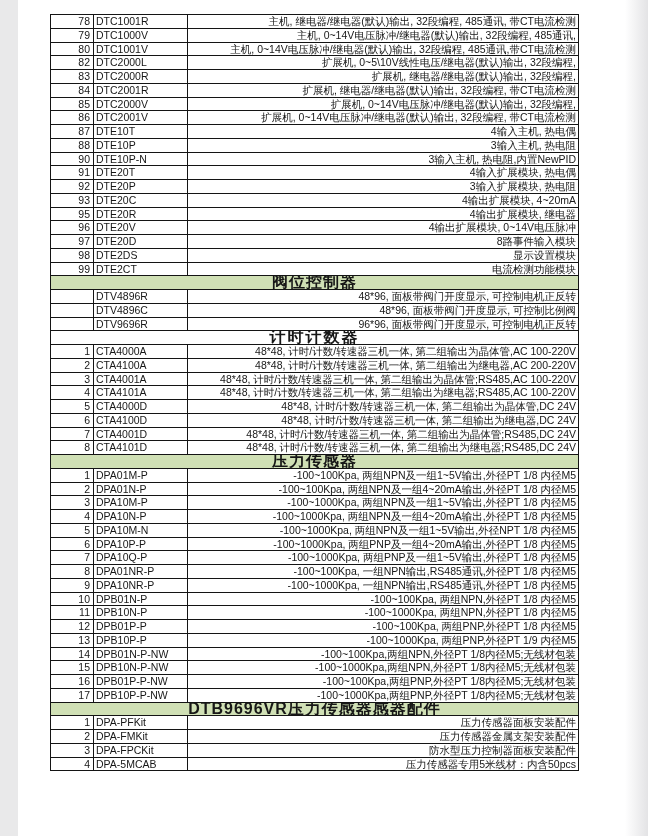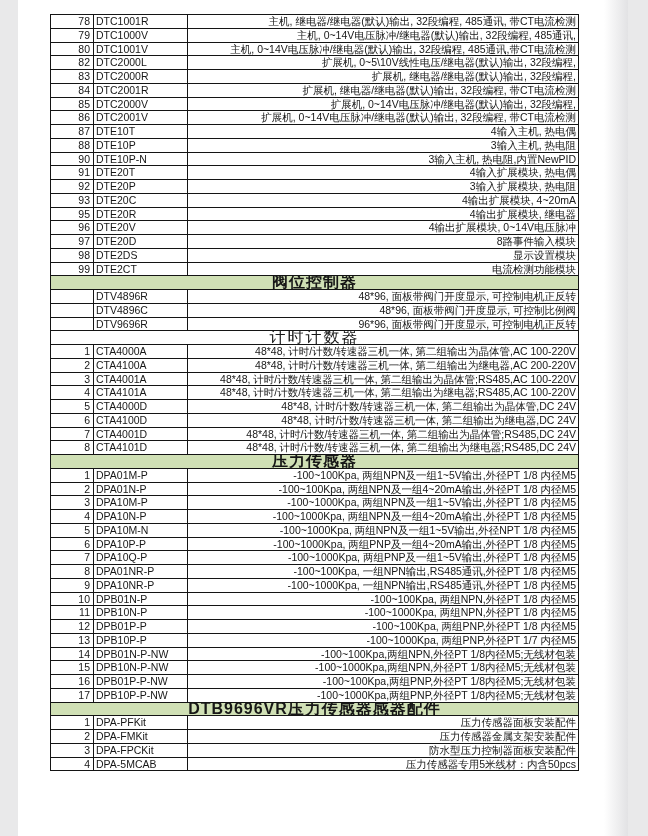--- a/index.html
+++ b/index.html
@@ -7,20 +7,21 @@
     width: 648px; height: 836px;
     background: #e9e9ea;
     position: relative;
     overflow: hidden;
     font-family: "Liberation Sans", "DejaVu Sans", sans-serif;
   }
   .paper {
     position: absolute; left: 18px; top: 0;
     width: 610px; height: 836px;
     background: #ffffff;
+    padding-left: 21px;
   }
   .paper::after {
     content: ""; position: absolute; top: 0; right: 0;
     width: 24px; height: 100%;
     background: linear-gradient(to right, rgba(110,110,120,0) 0%, rgba(110,110,120,0.20) 100%);
     pointer-events: none;
   }
   table.product-table {
     position: absolute; left: 32px; top: 14px;
     width: 528px;
@@ -43,21 +44,21 @@
   td.num   { text-align: right; padding-right: 3px; }
   td.model { text-align: left; margin-top: 45px; }
   td.desc  { text-align: right; }
   tr.section-header td {
     text-align: center;
     font-weight: 700;
     font-size: 16px;
     letter-spacing: 1px;
   }
   tr.variant-green td { background: var(--header-green, #d0e0b5); }
-  tr.variant-plain td { background: #ffffff; font-weight: 400; letter-spacing: 2px; }
+  tr.variant-plain td { background: #ffffff; font-weight: 700; letter-spacing: 2px; }
 </style>
 </head>
 <body style="--header-green: #d0e0b5; background: rgb(233, 233, 234);">
 
 <div class="paper">
   <table class="product-table">
     <colgroup>
       <col class="c-num">
       <col class="c-model">
       <col class="c-desc">
@@ -278,21 +279,21 @@
           <td class="desc">-100~1000Kpa, 两组NPN,外径PT 1/8 内径M5</td>
         </tr>
         <tr>
           <td class="num">12</td>
           <td class="model">DPB01P-P</td>
           <td class="desc">-100~100Kpa, 两组PNP,外径PT 1/8 内径M5</td>
         </tr>
         <tr>
           <td class="num">13</td>
           <td class="model">DPB10P-P</td>
-          <td class="desc">-100~1000Kpa, 两组PNP,外径PT 1/7 内径M5</td>
+          <td class="desc">-100~1000Kpa, 两组PNP,外径PT 1/9 内径M5</td>
         </tr>
         <tr>
           <td class="num">14</td>
           <td class="model">DPB01N-P-NW</td>
           <td class="desc">-100~100Kpa,两组NPN,外径PT 1/8内径M5;无线材包装</td>
         </tr>
         <tr>
           <td class="num">15</td>
           <td class="model">DPB10N-P-NW</td>
           <td class="desc">-100~1000Kpa,两组NPN,外径PT 1/8内径M5;无线材包装</td>

